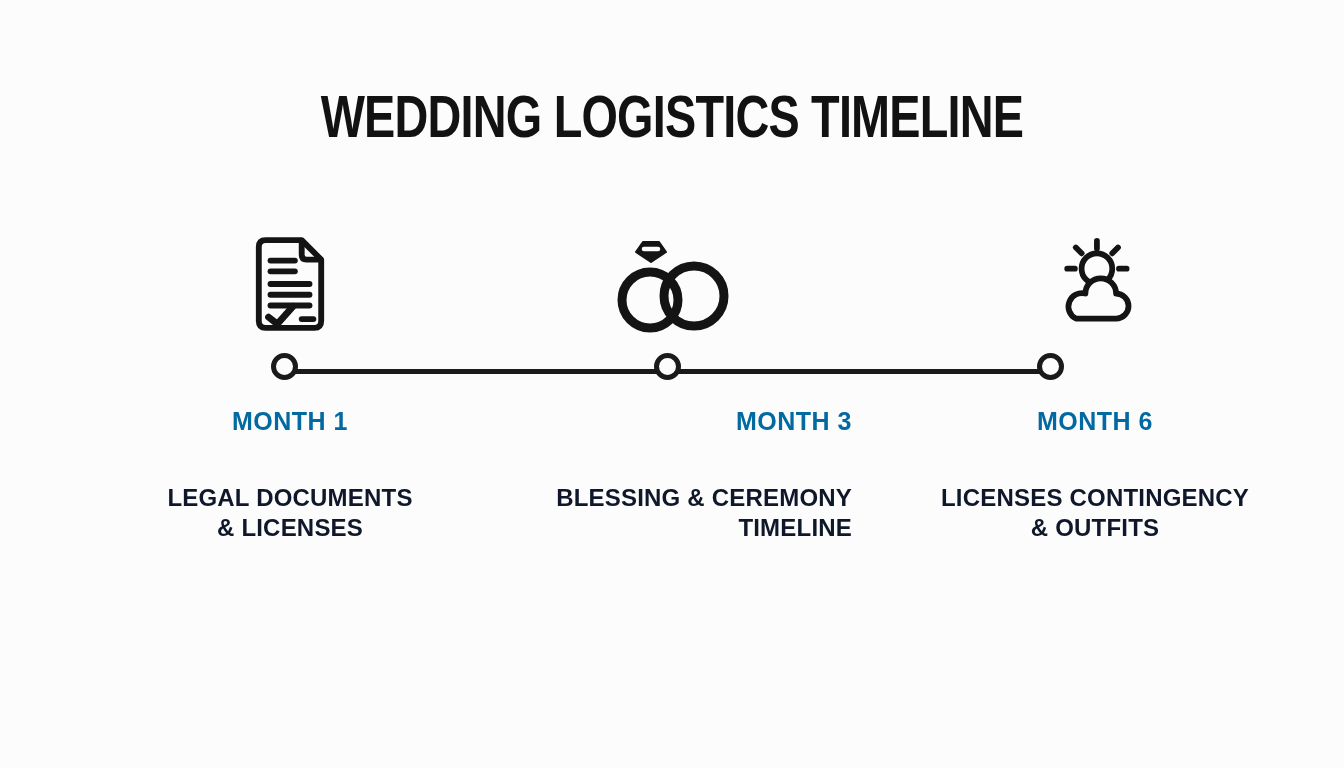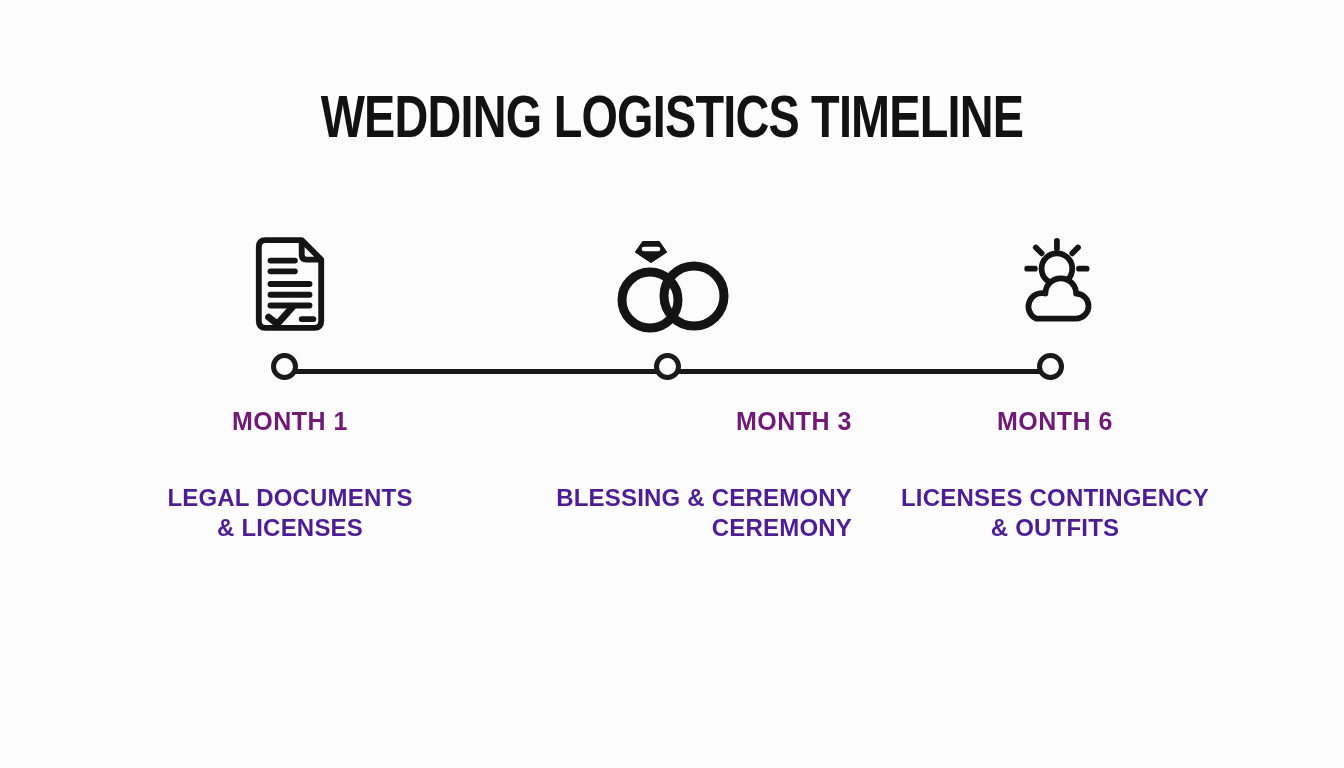--- a/index.html
+++ b/index.html
@@ -28,21 +28,21 @@
   }
   .milestone {
     position: absolute;
     top: 0;
     width: 360px;
     height: 768px;
     text-align: center;
   }
   .milestone.m1 { left: 110px; }
   .milestone.m2 { left: 492px; text-align: right; }
-  .milestone.m3 { left: 875px; }
+  .milestone.m3 { left: 915px; }
   .icon-wrap {
     position: absolute;
     top: 228px;
     left: 0;
     right: 0;
     height: 112px;
     display: flex;
     align-items: center;
     justify-content: center;
   }
@@ -67,32 +67,32 @@
   .node.n2 { left: 654px; }
   .node.n3 { left: 1037px; }
   .month-label {
     position: absolute;
     top: 407px;
     left: 0;
     right: 0;
     font-size: 25px;
     font-weight: bold;
     letter-spacing: 0.5px;
-    color: #701a75;
+    color: #0369a1;
   }
   .task-label {
     position: absolute;
     top: 483px;
     left: 0;
     right: 0;
     font-size: 24px;
     font-weight: bold;
     line-height: 30px;
     letter-spacing: 0.2px;
-    color: #4c1d95;
+    color: #0f172a;
   }
   svg { display: block; }
 </style>
 </head>
 <body>
 
 <div class="canvas">
 
   <h1 class="title">WEDDING LOGISTICS TIMELINE</h1>
 
@@ -128,21 +128,21 @@
       <svg width="120" height="104" viewBox="0 0 120 104" fill="none">
         <path d="M24 20 L31 10 H47 L54 20 L39 30 Z" fill="#141414" stroke="#141414" stroke-width="2" stroke-linejoin="round"></path>
         <path d="M32 17 H46" stroke="#fcfcfc" stroke-width="4.5" stroke-linecap="round"></path>
         <circle cx="38" cy="68" r="28" stroke="#141414" stroke-width="9"></circle>
         <circle cx="82" cy="64" r="30" stroke="#141414" stroke-width="9"></circle>
       </svg>
     </div>
     <div class="month-label">MONTH 3</div>
     <div class="task-label">
       <span>BLESSING &amp; CEREMONY</span><br>
-      <span>CEREMONY</span>
+      <span>TIMELINE</span>
     </div>
   </div>
 
   <div class="milestone m3">
     <div class="icon-wrap">
       <svg width="92" height="92" viewBox="0 0 96 96" fill="none" stroke="#141414" stroke-width="6" stroke-linecap="round" stroke-linejoin="round">
         <path d="M50 3 V11"></path>
         <path d="M72 10 L66 16"></path>
         <path d="M28 10 L34 16"></path>
         <path d="M73 32 H81"></path>

